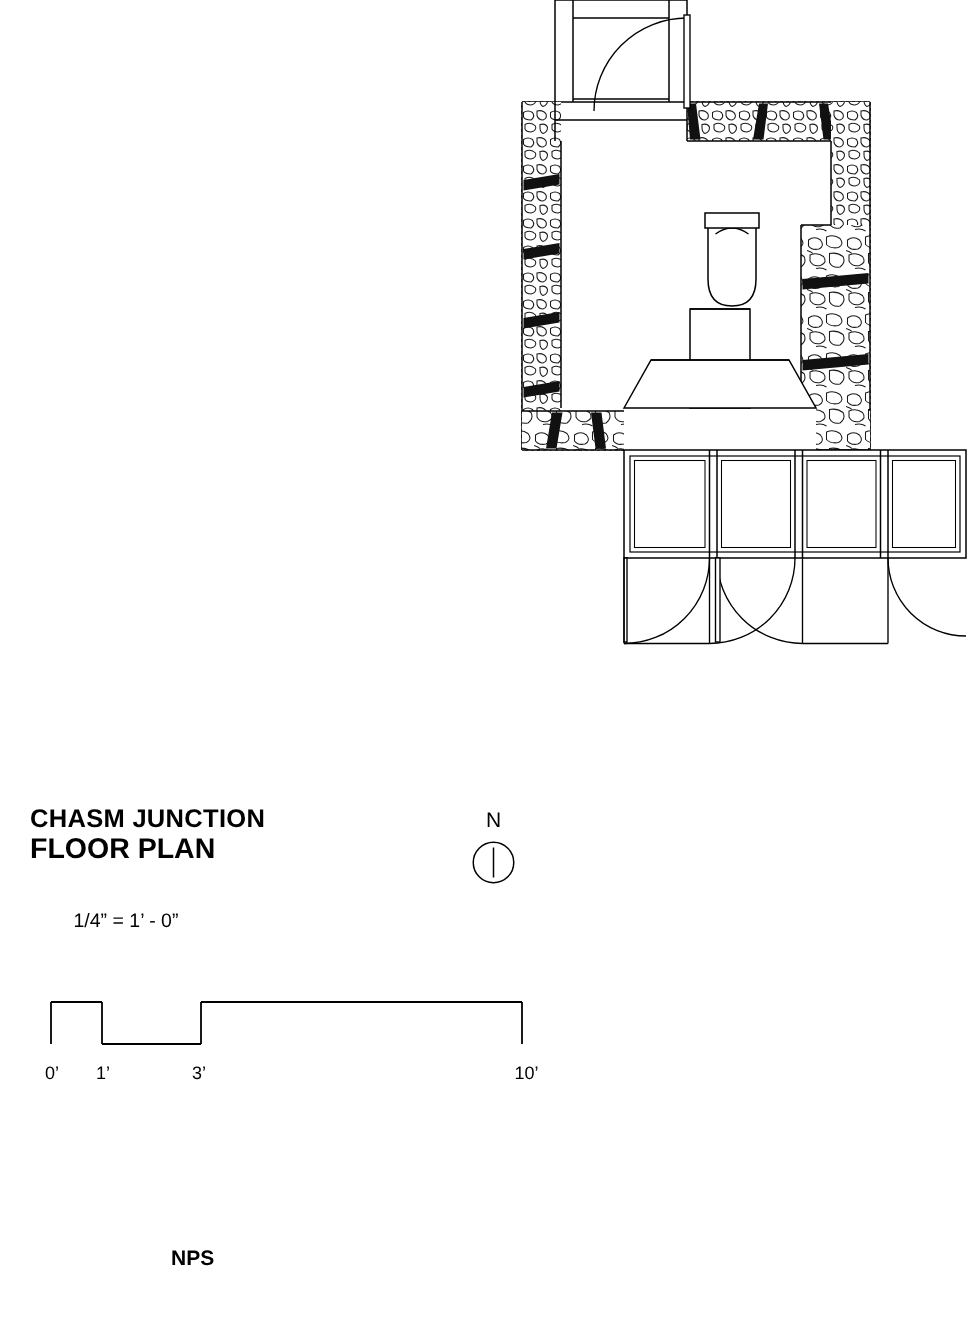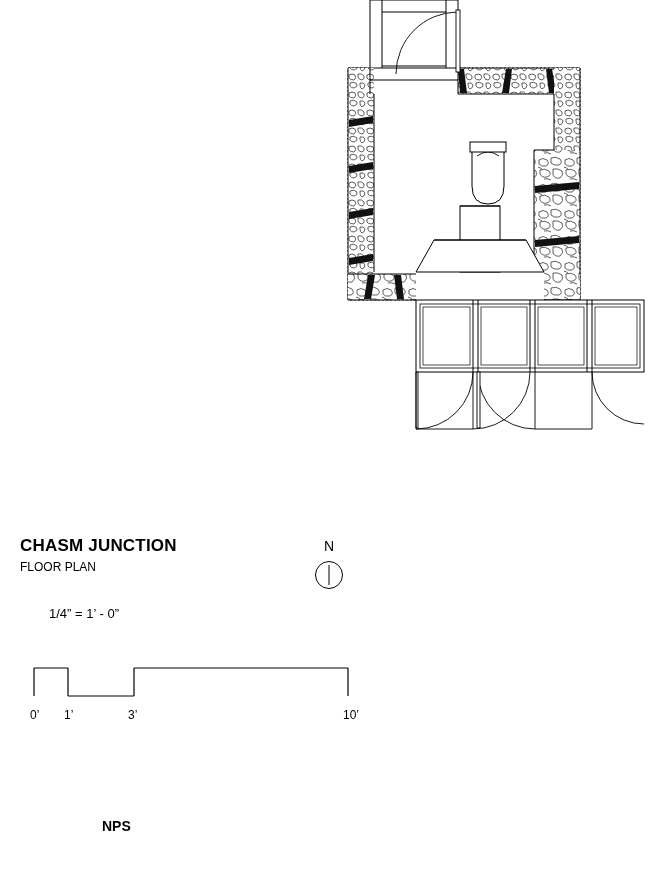--- a/index.html
+++ b/index.html
@@ -39,22 +39,22 @@
     width: 320px;
   }
   .project-title {
     font-size: 17px;
     font-weight: bold;
     letter-spacing: 0.2px;
     line-height: 20px;
     margin: 0;
   }
   .sheet-subtitle {
-    font-size: 12px;
-    font-weight: normal;
+    font-size: 19px;
+    font-weight: bold;
     line-height: 18px;
     margin: 2px 0 0 0;
   }
   .scale-note {
     position: absolute;
     left: 20px;
     top: 606px;
     font-size: 13px;
     line-height: 16px;
     margin-left: 29px;
@@ -123,21 +123,21 @@
 
   .client {
     position: absolute;
     left: 98px;
     top: 814px;
   }
   .client-name {
     font-size: 14px;
     font-weight: bold;
     line-height: 17px;
-    margin: 4px;
+    margin: 16px;
   }
   .client-park {
     font-size: 12px;
     line-height: 15px;
     margin: 2px 0 0 0;
     letter-spacing: 0.1px;
   }
 </style>
 </head>
 <body>

